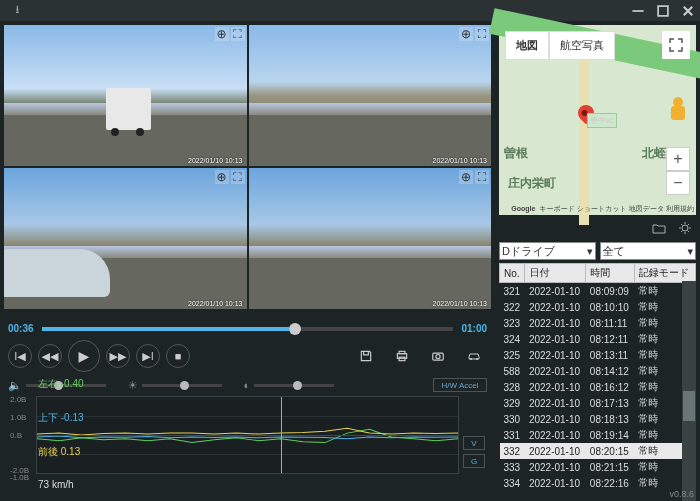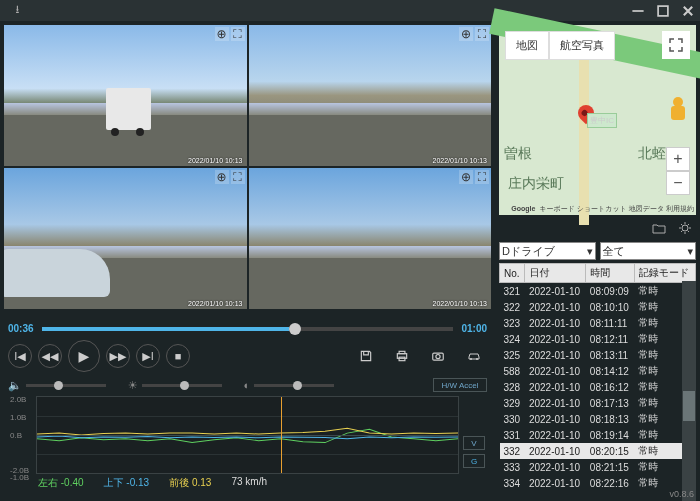--- a/index.html
+++ b/index.html
@@ -36,37 +36,37 @@
   .vol-row { display: flex; align-items: center; gap: 4px; font-size: 11px; color:#888; margin-bottom:4px;}
   .vol-row .mini-slider { width: 80px; height: 3px; background: #444; position: relative; margin-right:18px; }
   .vol-row .mini-thumb { position: absolute; top: -3px; width: 9px; height: 9px; background: #bbb; border-radius: 50%; }
   .graph-wrap { position: relative; height: 96px; margin-top: 2px; }
   .graph { position: absolute; left: 28px; right: 28px; top: 0; bottom: 18px; border: 1px solid #3a4244; background: #1a2022; }
   .graph-line { position:absolute; left:0; right:0; height:1px; background:#2b3335;}
   .graph-cursor { position:absolute; top:0; bottom:0; width:1px; background:#e8a030; left:58%;}
   .ylabel { position: absolute; left: 2px; font-size: 8px; color: #888; }
   .badge { position:absolute; right:2px; width:22px; height:14px; border:1px solid #4a5557; color:#6fa5c8; font-size:8px; display:flex; align-items:center; justify-content:center; }
   svg.plot { width:100%; height:100%; }
-  .graph-footer { display: flex; gap: 20px; font-size: 10px; padding: 2px 30px; }
+  .graph-footer { display: flex; gap: 20px; font-size: 10px; padding: 2px 30px; flex-direction: column; }
   .gf-green { color: #5fd060; } .gf-blue { color: #4fb5e8; } .gf-yellow { color: #e8d050; }
   .right-pane { width: 205px; display: flex; flex-direction: column; background: #1c2426; }
   .map { height: 190px; background: #d8e8d0; position: relative; margin:4px 4px 2px 4px; }
   .map-ctrl-row { position: absolute; top: 6px; left: 6px; right:6px; display: flex; gap: 0; align-items:flex-start;}
   .map-btn { background: #fff; color: #333; padding: 6px 10px; font-size: 11px; border: 1px solid #ddd; cursor:pointer; }
-  .map-btn.active { font-weight: normal; }
+  .map-btn.active { font-weight: bold; }
   .map-full { margin-left:auto; width:28px; height:28px; background:#fff; display:flex; align-items:center; justify-content:center; }
   .map-zoom { position: absolute; bottom: 20px; right: 6px; display: flex; flex-direction: column; }
   .zoom-btn { width: 24px; height: 24px; background: #fff; border: 1px solid #ccc; display: flex; align-items: center; justify-content: center; font-size: 16px; color: #555; cursor:pointer; }
   .pegman { position:absolute; right:8px; top:72px; width:20px; height:26px; }
   .pegman::before{content:"";position:absolute;top:0;left:5px;width:10px;height:10px;background:#f0b030;border-radius:50%;}
   .pegman::after{content:"";position:absolute;top:9px;left:3px;width:14px;height:14px;background:#f0b030;border-radius:3px;}
   .marker { position:absolute; top:42%; left:40%; width:16px; height:16px; background:#e04030; border-radius:50% 50% 50% 0; transform:rotate(-45deg);}
   .marker::after{content:"";position:absolute;top:4px;left:4px;width:6px;height:6px;background:#7a1818;border-radius:50%;}
   .map-road { position:absolute; background:#7bc97b; }
-  .map-label { position:absolute; font-size:14px; color:#5a7a5a; }
+  .map-label { position:absolute; font-size:12px; color:#5a7a5a;font-weight:bold; }
   .map-attrib { position:absolute; bottom:1px; right:2px; font-size:7px; color:#444; }
   .toolbar2 { display:flex; justify-content:flex-end; gap:8px; padding:2px 6px; color:#aaa;}
   .tb2 { width:18px; height:18px; display:flex; align-items:center; justify-content:center; cursor:pointer;}
   .drive-row { display: flex; gap: 4px; padding: 3px 4px; }
   .select { flex: 1; background: #fff; color: #333; font-size: 11px; height: 18px; border: 1px solid #888; padding: 0 2px; display:flex; align-items:center; justify-content:space-between;}
   .table-wrap { flex: 1; overflow: hidden; position: relative; margin: 0 4px; }
   table { width: 100%; border-collapse: collapse; font-size: 10px; }
   th { background: #e8e8e8; color: #222; text-align: left; padding: 2px 4px; border: 1px solid #bbb; font-weight: normal; position: sticky; top: 0; }
   td { color: #ddd; padding: 1px 4px; white-space: nowrap; }
   tr.sel td { background: #e8e8e8; color: #222; }

